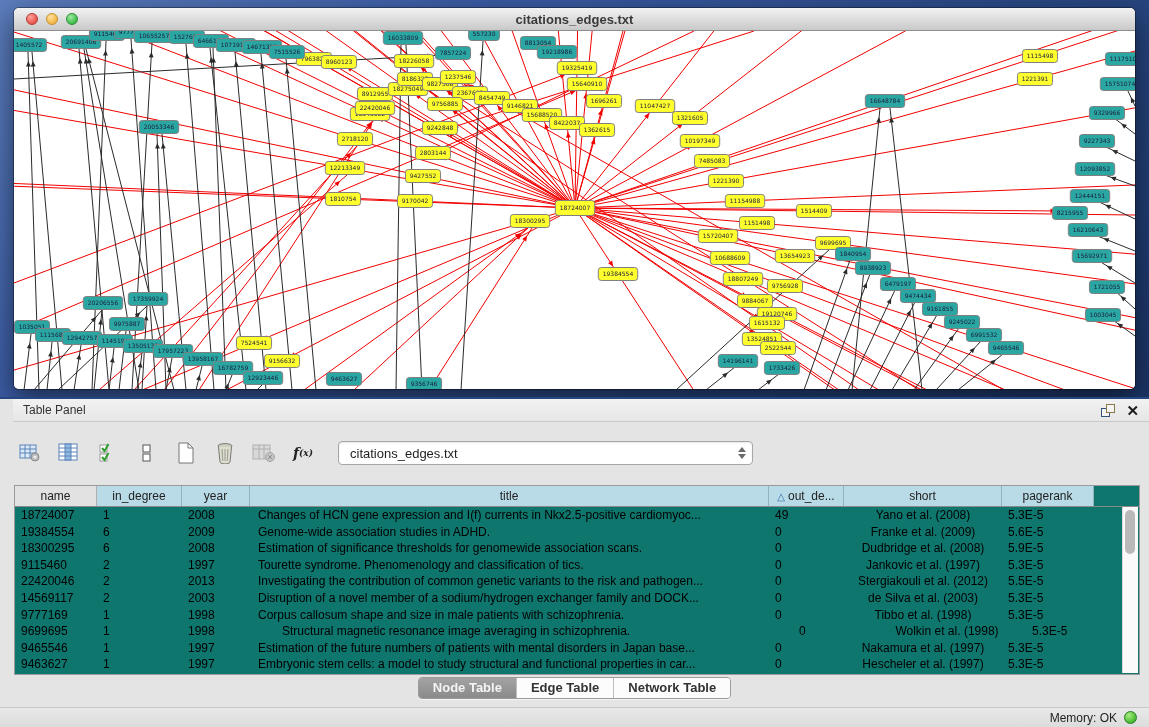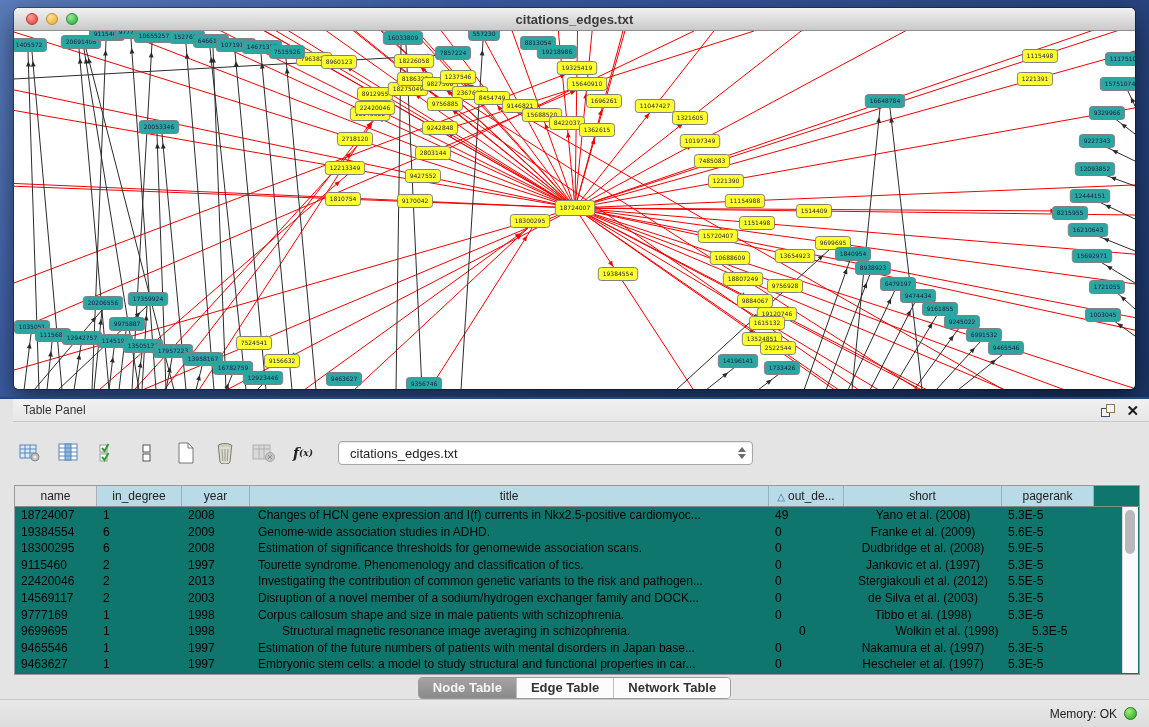--- a/index.html
+++ b/index.html
@@ -68,21 +68,21 @@
 
   .tabs-row{position:absolute;left:0;top:278px;width:1149px;height:24px;
     display:flex;justify-content:center;}
   .seg{display:flex;border:1px solid #9a9a9a;border-radius:4px;overflow:hidden;height:20px;
     box-shadow:0 1px 1px rgba(255,255,255,.7);}
   .seg .tab{height:20px;line-height:20px;padding:0 14px;font-size:13px;font-weight:600;
     background:#fcfcfc;color:#333;border-right:1px solid #bdbdbd;}
   .seg .tab:last-child{border-right:none;}
   .seg .tab.sel{background:linear-gradient(#a3a3a3,#8a8a8a);color:#f4f4f4;}
 
-  .statusbar{position:absolute;left:0;bottom:0;width:1149px;height:28px;
+  .statusbar{position:absolute;left:0;bottom:0;width:1149px;height:20px;
     border-top:1px solid #c6c6c6;background:linear-gradient(#e9e9e9,#dcdcdc);
     display:flex;align-items:center;justify-content:flex-end;padding-right:12px;box-sizing:border-box;}
   .mem-label{font-size:12px;color:#222;margin-right:7px;}
   .mem-dot{width:13px;height:13px;border-radius:50%;box-sizing:border-box;
     background:radial-gradient(circle at 35% 30%,#a8ec84,#54c23a 60%,#2f9f2f);border:1px solid #247d23;}
 </style>
 </head>
 <body>
 
 <div class="desktop">

